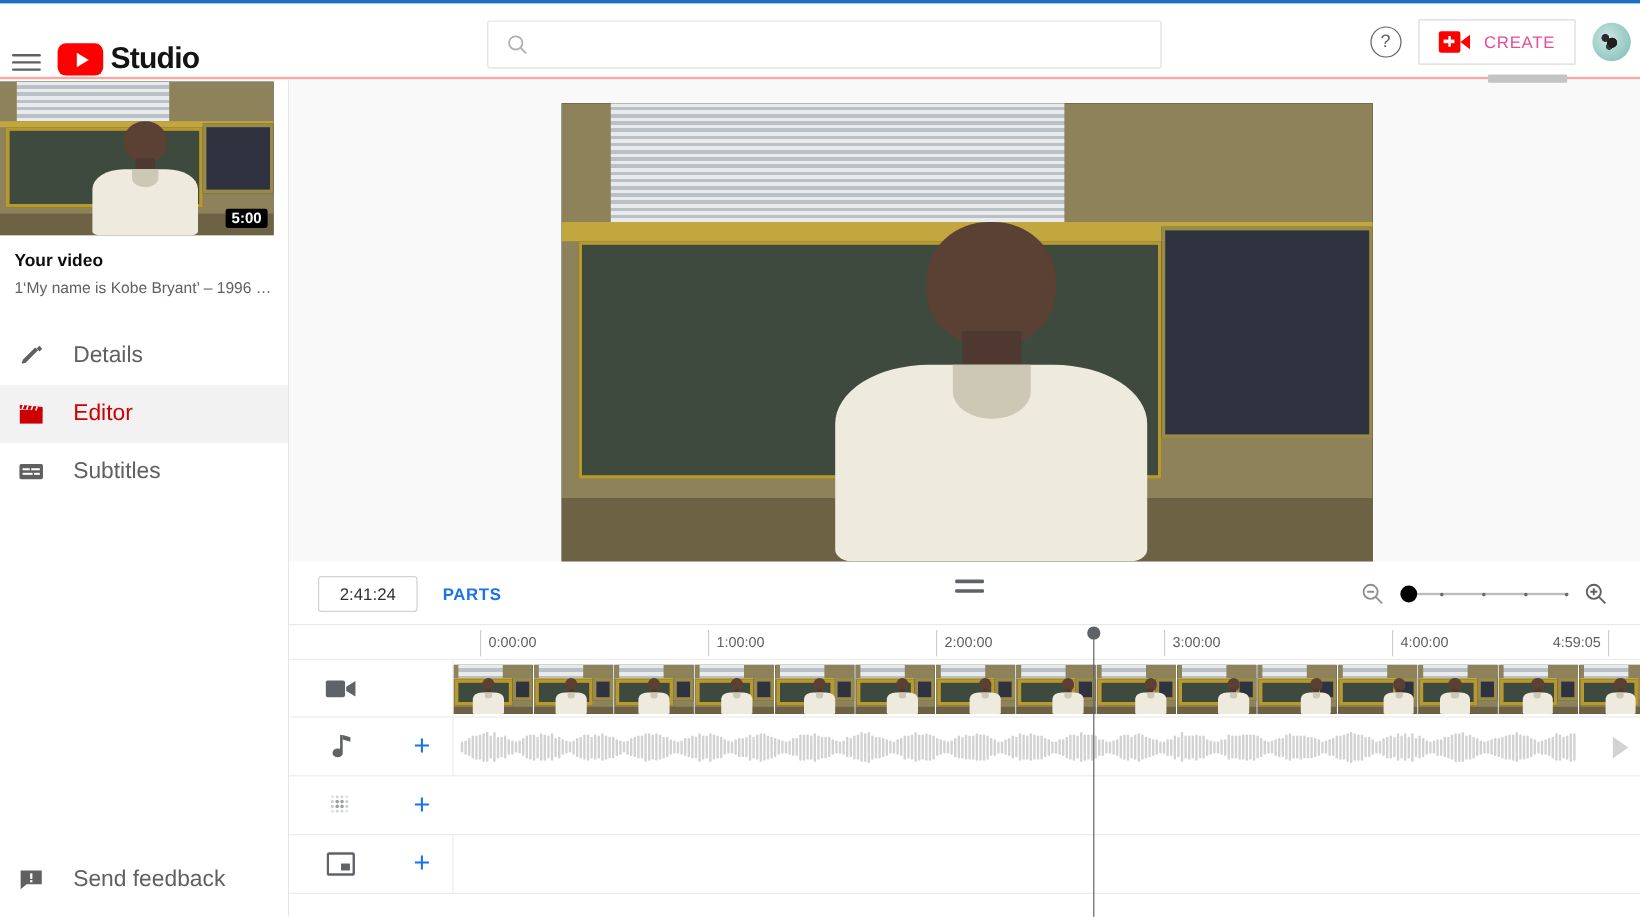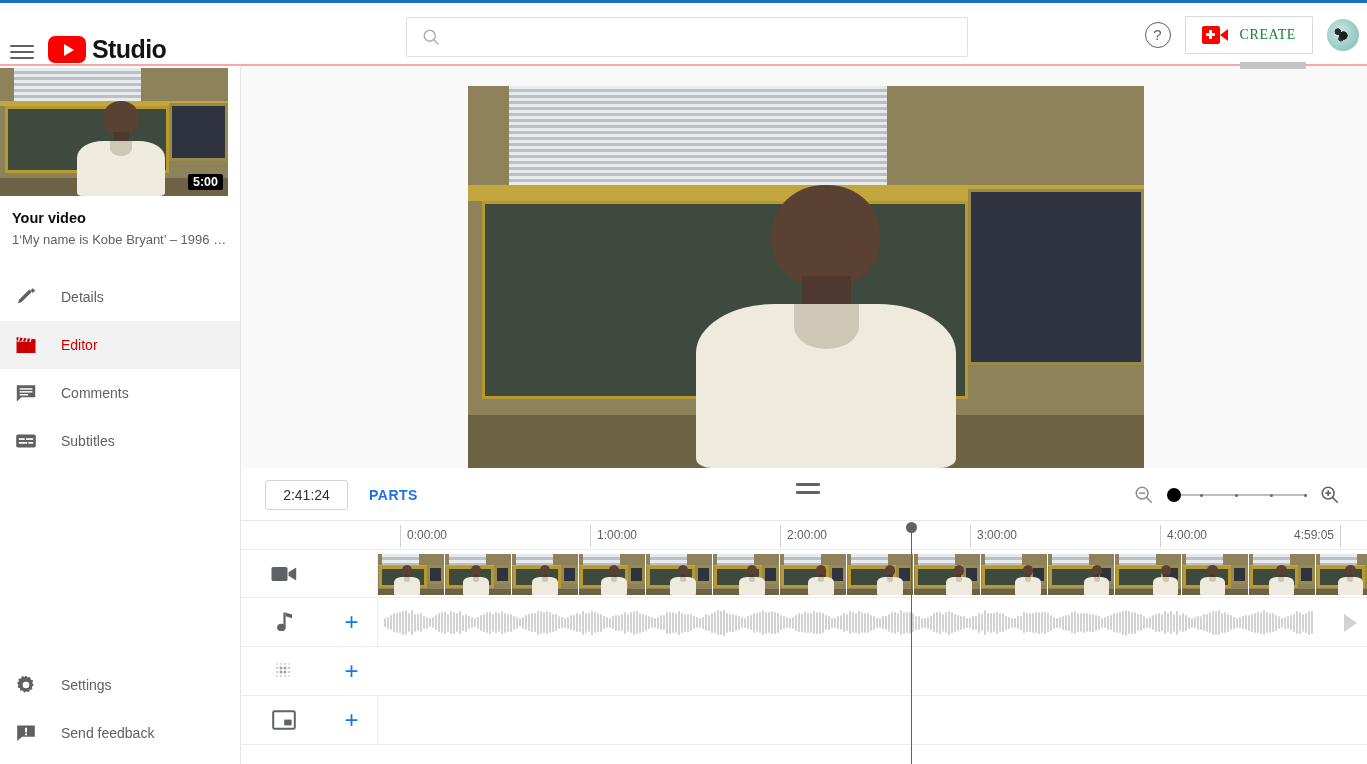--- a/index.html
+++ b/index.html
@@ -87,22 +87,22 @@
   .cam-body::before { width: 9px; height: 2.2px; }
   .cam-body::after { width: 2.2px; height: 9px; }
   .cam-lens {
     position: absolute; right: 0; top: 3px;
     width: 0; height: 0;
     border-right: 8px solid #ff0000;
     border-top: 6px solid transparent;
     border-bottom: 6px solid transparent;
   }
   .create-label {
-    font-size: 14px; color: #15803d; letter-spacing: .6px;
-    font-family: Liberation Serif, serif;
+    font-size: 14px; color: #ec4899; letter-spacing: .6px;
+    font-family: Liberation Sans, sans-serif;
   }
   .avatar {
     width: 32px; height: 32px; border-radius: 50%; cursor: pointer; overflow: hidden;
     background: radial-gradient(circle at 40% 40%, #cfe8e4 0%, #a9d4cf 40%, #7fb9b3 100%);
     position: relative; flex: none;
   }
   .avatar::after {
     content: ""; position: absolute; left: 6px; top: 7px;
     width: 16px; height: 16px; border-radius: 50%;
     background:
@@ -138,21 +138,21 @@
     font-size: 13px; color: #606060; white-space: nowrap;
     overflow: hidden; text-overflow: ellipsis;
   }
 
   .nav { margin-top: 26px; }
   .nav-item {
     height: 48px; display: flex; align-items: center; gap: 23px;
     padding-left: 14px; cursor: pointer; color: #606060;
   }
   .nav-item .ic { width: 24px; height: 24px; flex: none; display: block; }
-  .nav-item .lbl { font-size: 14px; font-family: "Liberation Sans", sans-serif; }
+  .nav-item .lbl { font-size: 19px; font-family: "Liberation Sans", sans-serif; }
   .nav-item.active { background: #f2f2f2; color: #cc0000; }
   .nav-item.active .lbl { color: #cc0000; }
 
   .nav-bottom { position: absolute; left: 0; bottom: 7px; width: 100%; }
 
   
   .main {
     position: absolute; left: 241px; top: 67px; width: 1126px; height: 697px;
     background: #f9f9f9;
   }
@@ -386,50 +386,34 @@
 
       <div class="nav-item active">
         <svg class="ic" viewBox="0 0 24 24">
           <rect x="2.5" y="8.5" width="19" height="11.5" fill="#cc0000"></rect>
           <path d="M2.5 4.2 L21.5 6.2 L21.5 9.6 L2.5 7.6 Z" fill="#cc0000"></path>
           <path d="M5.6 4.5 L4.4 7.9 M9.4 4.9 L8.2 8.3 M13.2 5.3 L12 8.7 M17 5.7 L15.8 9.1" stroke="#fff" stroke-width="1.3"></path>
         </svg>
         <span class="lbl">Editor</span>
       </div>
 
-      <div class="nav-item">
-        <svg class="ic" viewBox="0 0 24 24">
-          <path d="M2.8 4.2h18.4v12.1H7.4L2.8 20.4z" fill="#606060"></path>
-          <rect x="5.6" y="7.2" width="12.8" height="1.5" fill="#fff"></rect>
-          <rect x="5.6" y="10.1" width="12.8" height="1.5" fill="#fff"></rect>
-          <rect x="5.6" y="13" width="8.6" height="1.5" fill="#fff"></rect>
-        </svg>
-        <span class="lbl">Comments</span>
-      </div>
 
       <div class="nav-item">
         <svg class="ic" viewBox="0 0 24 24">
           <rect x="2.2" y="5.6" width="19.6" height="12.8" rx="1.6" fill="#606060"></rect>
           <rect x="4.8" y="9.2" width="6" height="1.7" fill="#fff"></rect>
           <rect x="12" y="9.2" width="7.2" height="1.7" fill="#fff"></rect>
           <rect x="4.8" y="13" width="8.4" height="1.7" fill="#fff"></rect>
           <rect x="14.4" y="13" width="4.8" height="1.7" fill="#fff"></rect>
         </svg>
         <span class="lbl">Subtitles</span>
       </div>
     </div>
 
     <div class="nav-bottom">
-      <div class="nav-item">
-        <svg class="ic" viewBox="0 0 24 24">
-          <path d="M12 2.4l1.5 2.2 2.6-.6.6 2.6 2.5 1-1 2.5 1.7 2-2 1.7.5 2.6-2.6.4-1 2.5-2.4-1.1-2.2 1.5-1.4-2.2-2.6.3-.2-2.6-2.5-.9 1-2.5L2.8 10l2.1-1.6-.4-2.6 2.6-.3 1-2.5 2.4 1z" fill="#606060"></path>
-          <circle cx="12" cy="12" r="3.3" fill="#fff"></circle>
-        </svg>
-        <span class="lbl">Settings</span>
-      </div>
       <div class="nav-item">
         <svg class="ic" viewBox="0 0 24 24">
           <path d="M3.2 4.4h17.6v11.4H8.2L3.2 20z" fill="#606060"></path>
           <rect x="11.1" y="6.8" width="1.9" height="4.6" fill="#fff"></rect>
           <rect x="11.1" y="12.4" width="1.9" height="1.9" fill="#fff"></rect>
         </svg>
         <span class="lbl">Send feedback</span>
       </div>
     </div>
   </div>

